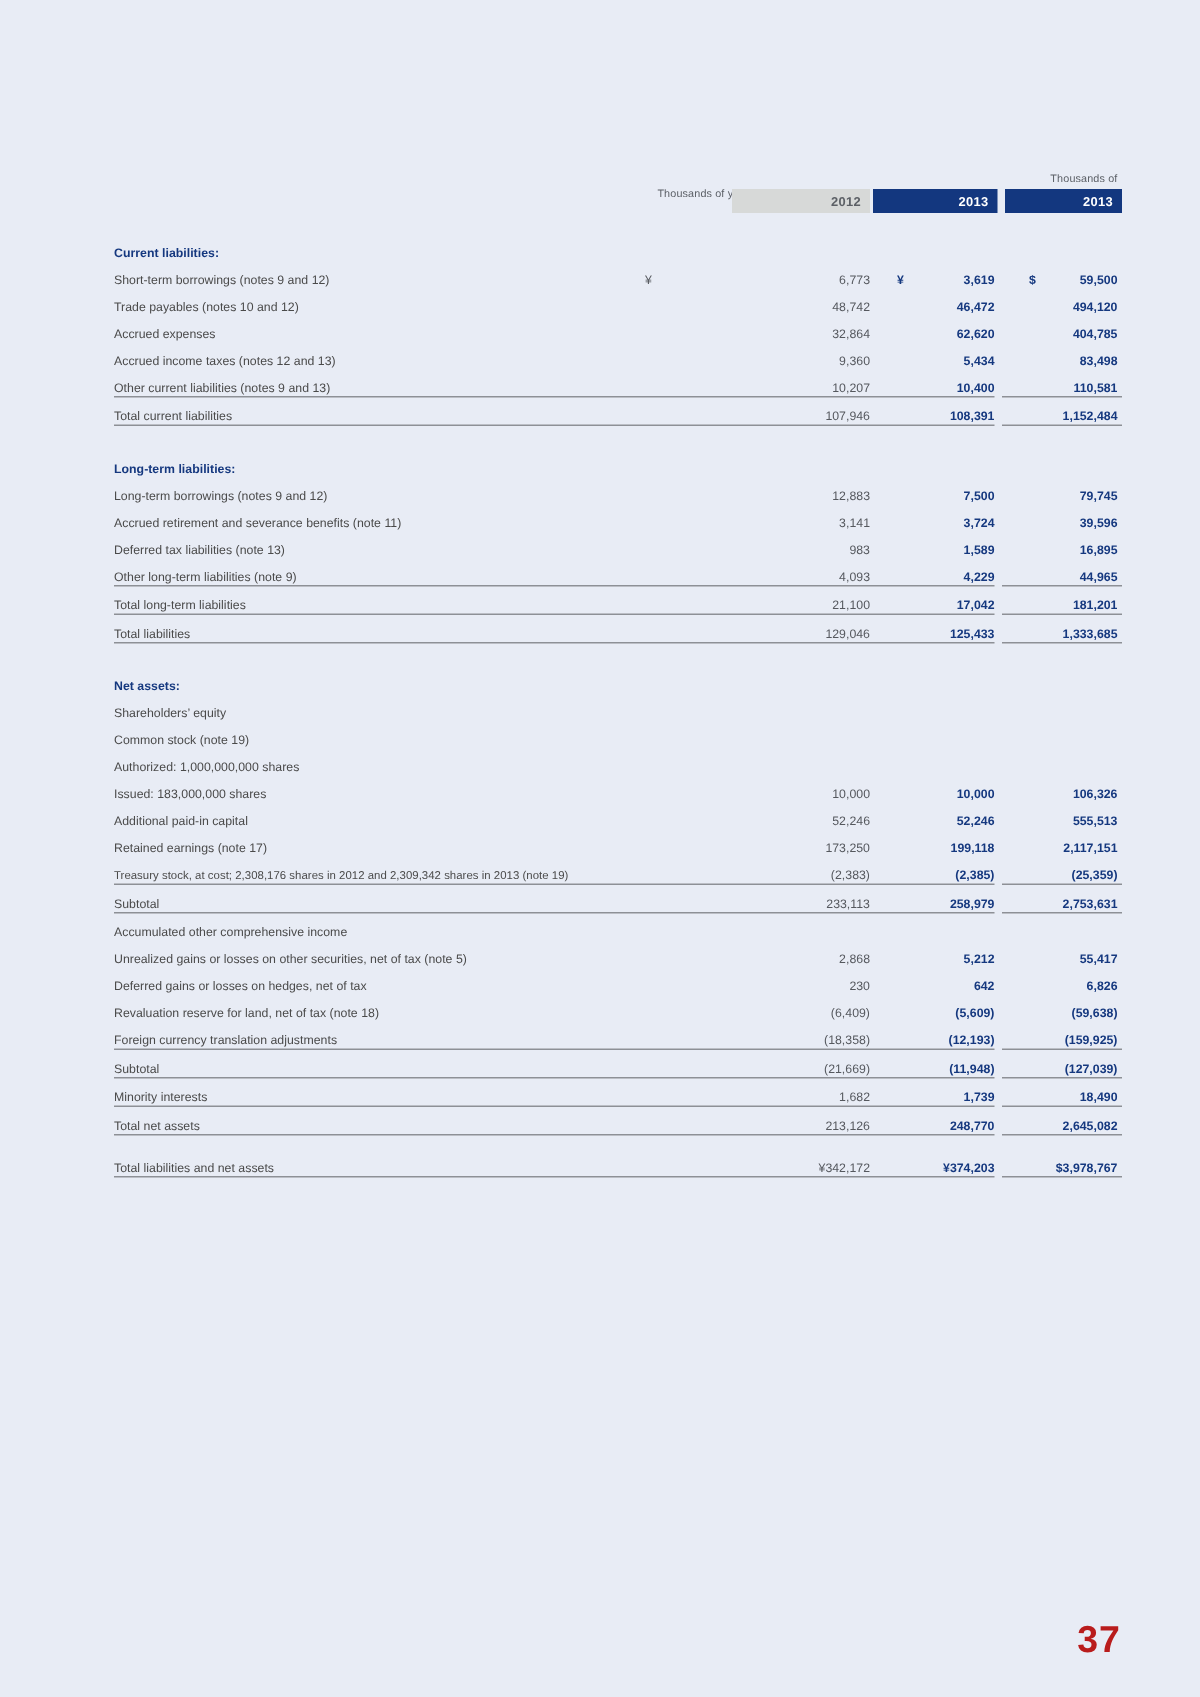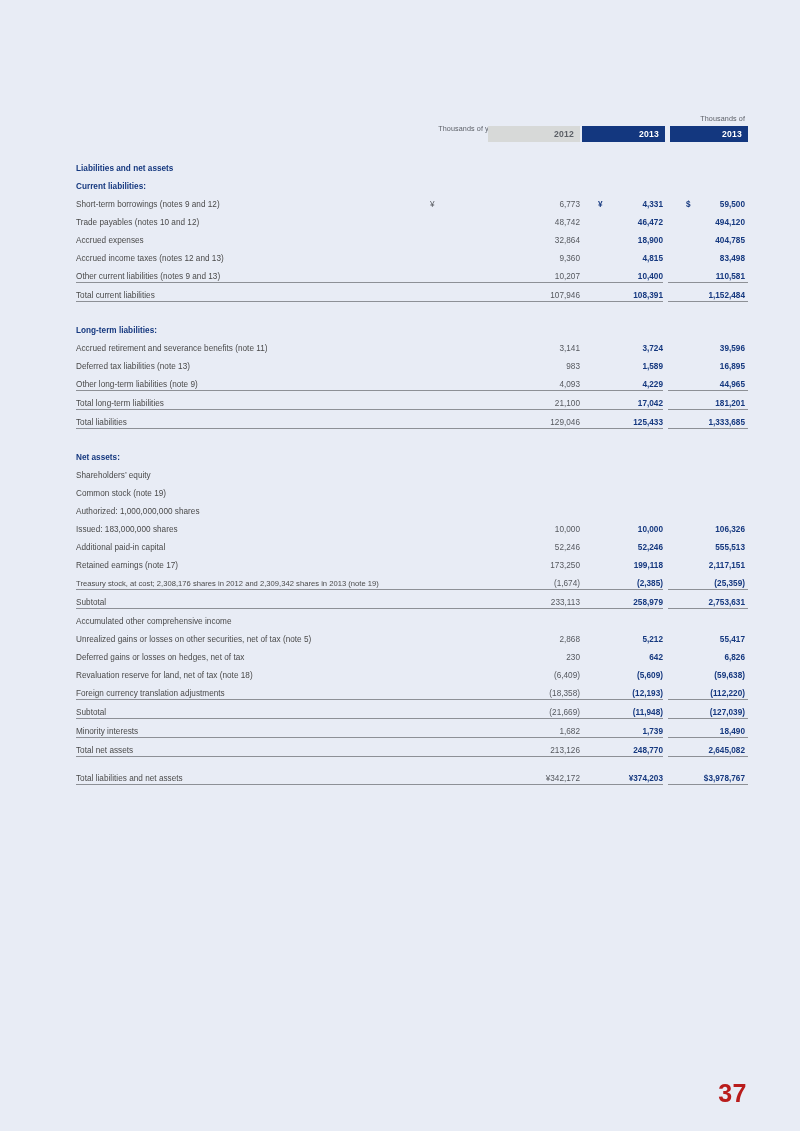--- a/index.html
+++ b/index.html
@@ -154,64 +154,57 @@
   <table class="fin">
     <colgroup>
       <col class="c-label">
         <col class="c-2012">
         <col class="c-2013">
         <col class="c-pad">
         <col class="c-usd">
     </colgroup>
     <tbody>
 
-      <tr>
-        <td class="label section-head ind0">Liabilities and net assets</td>
-        <td class="num y2012"></td>
-        <td class="num y2013"></td>
-        <td class="pad"></td>
-        <td class="num usd"></td>
-      </tr>
 
       <tr>
         <td class="label section-head ind0">Current liabilities:</td>
         <td class="num y2012"></td>
         <td class="num y2013"></td>
         <td class="pad"></td>
         <td class="num usd"></td>
       </tr>
 
       <tr>
         <td class="label ind1">Short-term borrowings (notes 9 and 12)</td>
         <td class="num y2012"><span class="cur">¥</span><span>6,773</span></td>
-        <td class="num y2013"><span class="cur">¥</span><span>4,331</span></td>
+        <td class="num y2013"><span class="cur">¥</span><span>3,619</span></td>
         <td class="pad"></td>
         <td class="num usd"><span class="cur">$</span><span>59,500</span></td>
       </tr>
 
       <tr>
         <td class="label ind1">Trade payables (notes 10 and 12)</td>
         <td class="num y2012">48,742</td>
         <td class="num y2013">46,472</td>
         <td class="pad"></td>
         <td class="num usd">494,120</td>
       </tr>
 
       <tr>
         <td class="label ind1">Accrued expenses</td>
         <td class="num y2012">32,864</td>
-        <td class="num y2013">18,900</td>
+        <td class="num y2013">62,620</td>
         <td class="pad"></td>
         <td class="num usd">404,785</td>
       </tr>
 
       <tr>
         <td class="label ind1">Accrued income taxes (notes 12 and 13)</td>
         <td class="num y2012">9,360</td>
-        <td class="num y2013">4,815</td>
+        <td class="num y2013">5,434</td>
         <td class="pad"></td>
         <td class="num usd">83,498</td>
       </tr>
 
       <tr>
         <td class="label ind1">Other current liabilities (notes 9 and 13)</td>
         <td class="num y2012">10,207</td>
         <td class="num y2013">10,400</td>
         <td class="pad"></td>
         <td class="num usd">110,581</td>
@@ -230,20 +223,27 @@
         </tr>
 
       <tr>
         <td class="label section-head ind0">Long-term liabilities:</td>
         <td class="num y2012"></td>
         <td class="num y2013"></td>
         <td class="pad"></td>
         <td class="num usd"></td>
       </tr>
 
+      <tr>
+        <td class="label ind1">Long-term borrowings (notes 9 and 12)</td>
+        <td class="num y2012">12,883</td>
+        <td class="num y2013">7,500</td>
+        <td class="pad"></td>
+        <td class="num usd">79,745</td>
+      </tr>
 
       <tr>
         <td class="label ind1">Accrued retirement and severance benefits (note 11)</td>
         <td class="num y2012">3,141</td>
         <td class="num y2013">3,724</td>
         <td class="pad"></td>
         <td class="num usd">39,596</td>
       </tr>
 
       <tr>
@@ -333,21 +333,21 @@
       <tr>
         <td class="label ind1">Retained earnings (note 17)</td>
         <td class="num y2012">173,250</td>
         <td class="num y2013">199,118</td>
         <td class="pad"></td>
         <td class="num usd">2,117,151</td>
       </tr>
 
       <tr class="rule-below">
         <td class="label ind1" style="font-size:7.6px;margin-left:34px;">Treasury stock, at cost; 2,308,176 shares in 2012 and 2,309,342 shares in 2013 (note 19)</td>
-        <td class="num y2012">(1,674)</td>
+        <td class="num y2012">(2,383)</td>
         <td class="num y2013">(2,385)</td>
         <td class="pad"></td>
         <td class="num usd">(25,359)</td>
       </tr>
 
       <tr class="rule-below">
         <td class="label ind-total">Subtotal</td>
         <td class="num y2012">233,113</td>
         <td class="num y2013">258,979</td>
         <td class="pad"></td>
@@ -384,21 +384,21 @@
         <td class="num y2013">(5,609)</td>
         <td class="pad"></td>
         <td class="num usd">(59,638)</td>
       </tr>
 
       <tr class="rule-below">
         <td class="label ind1">Foreign currency translation adjustments</td>
         <td class="num y2012">(18,358)</td>
         <td class="num y2013">(12,193)</td>
         <td class="pad"></td>
-        <td class="num usd">(112,220)</td>
+        <td class="num usd">(159,925)</td>
       </tr>
 
       <tr class="rule-below">
         <td class="label ind-total">Subtotal</td>
         <td class="num y2012">(21,669)</td>
         <td class="num y2013">(11,948)</td>
         <td class="pad"></td>
         <td class="num usd">(127,039)</td>
       </tr>
 

